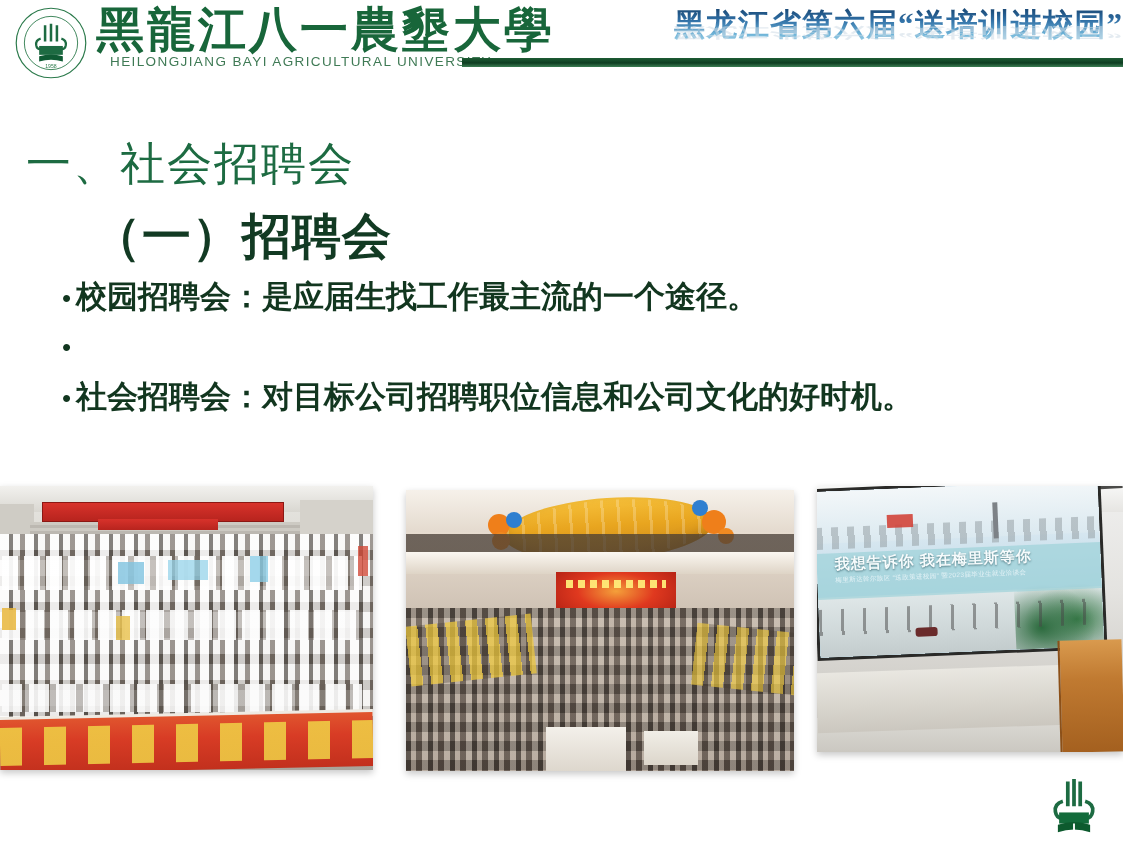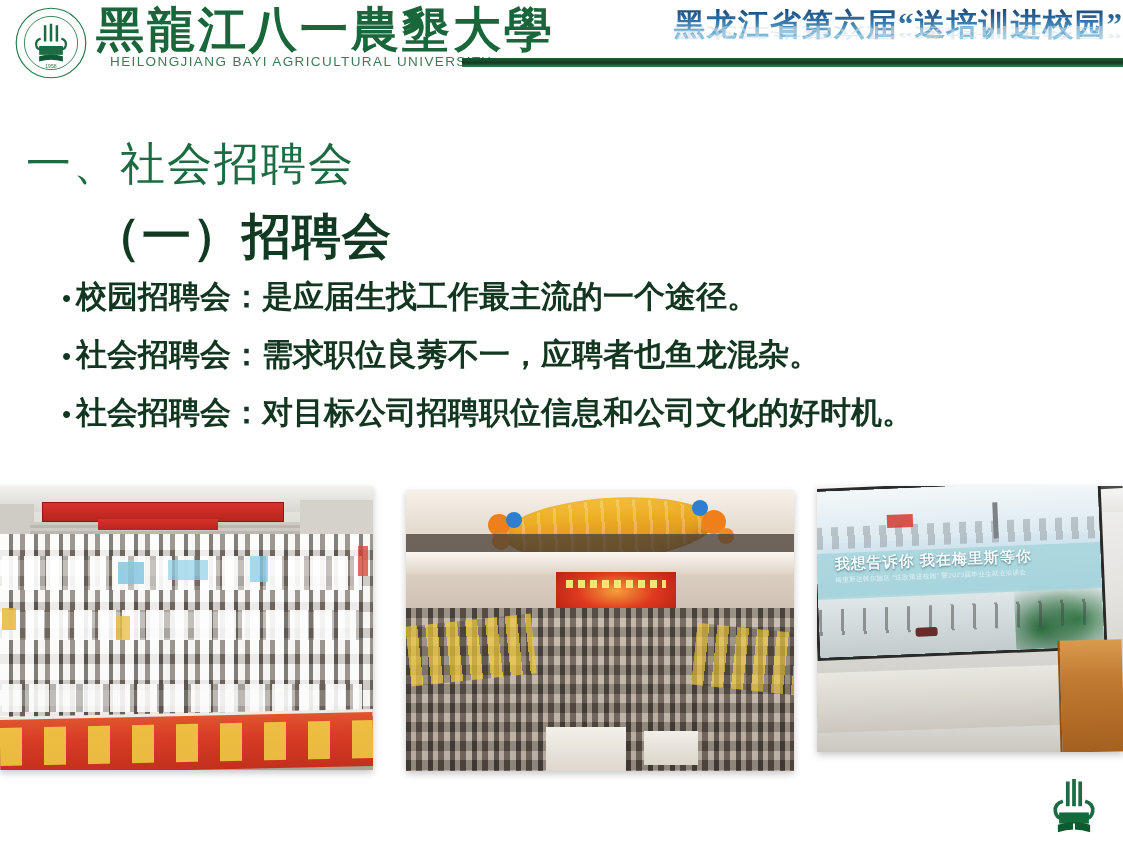--- a/index.html
+++ b/index.html
@@ -421,21 +421,20 @@
 
 <div class="bullets">
 
   <div class="bullet-row">
     <span class="bullet-dot">•</span>
     <span class="bullet-text">校园招聘会：是应届生找工作最主流的一个途径。</span>
   </div>
 
   <div class="bullet-row">
     <span class="bullet-dot">•</span>
-    <span class="bullet-text">社会招聘会：需求职位良莠不一，应聘者也鱼龙混杂。</span>
   </div>
 
   <div class="bullet-row">
     <span class="bullet-dot">•</span>
     <span class="bullet-text">社会招聘会：对目标公司招聘职位信息和公司文化的好时机。</span>
   </div>
 
 </div>
 
 <div class="photo" id="photo-1">

